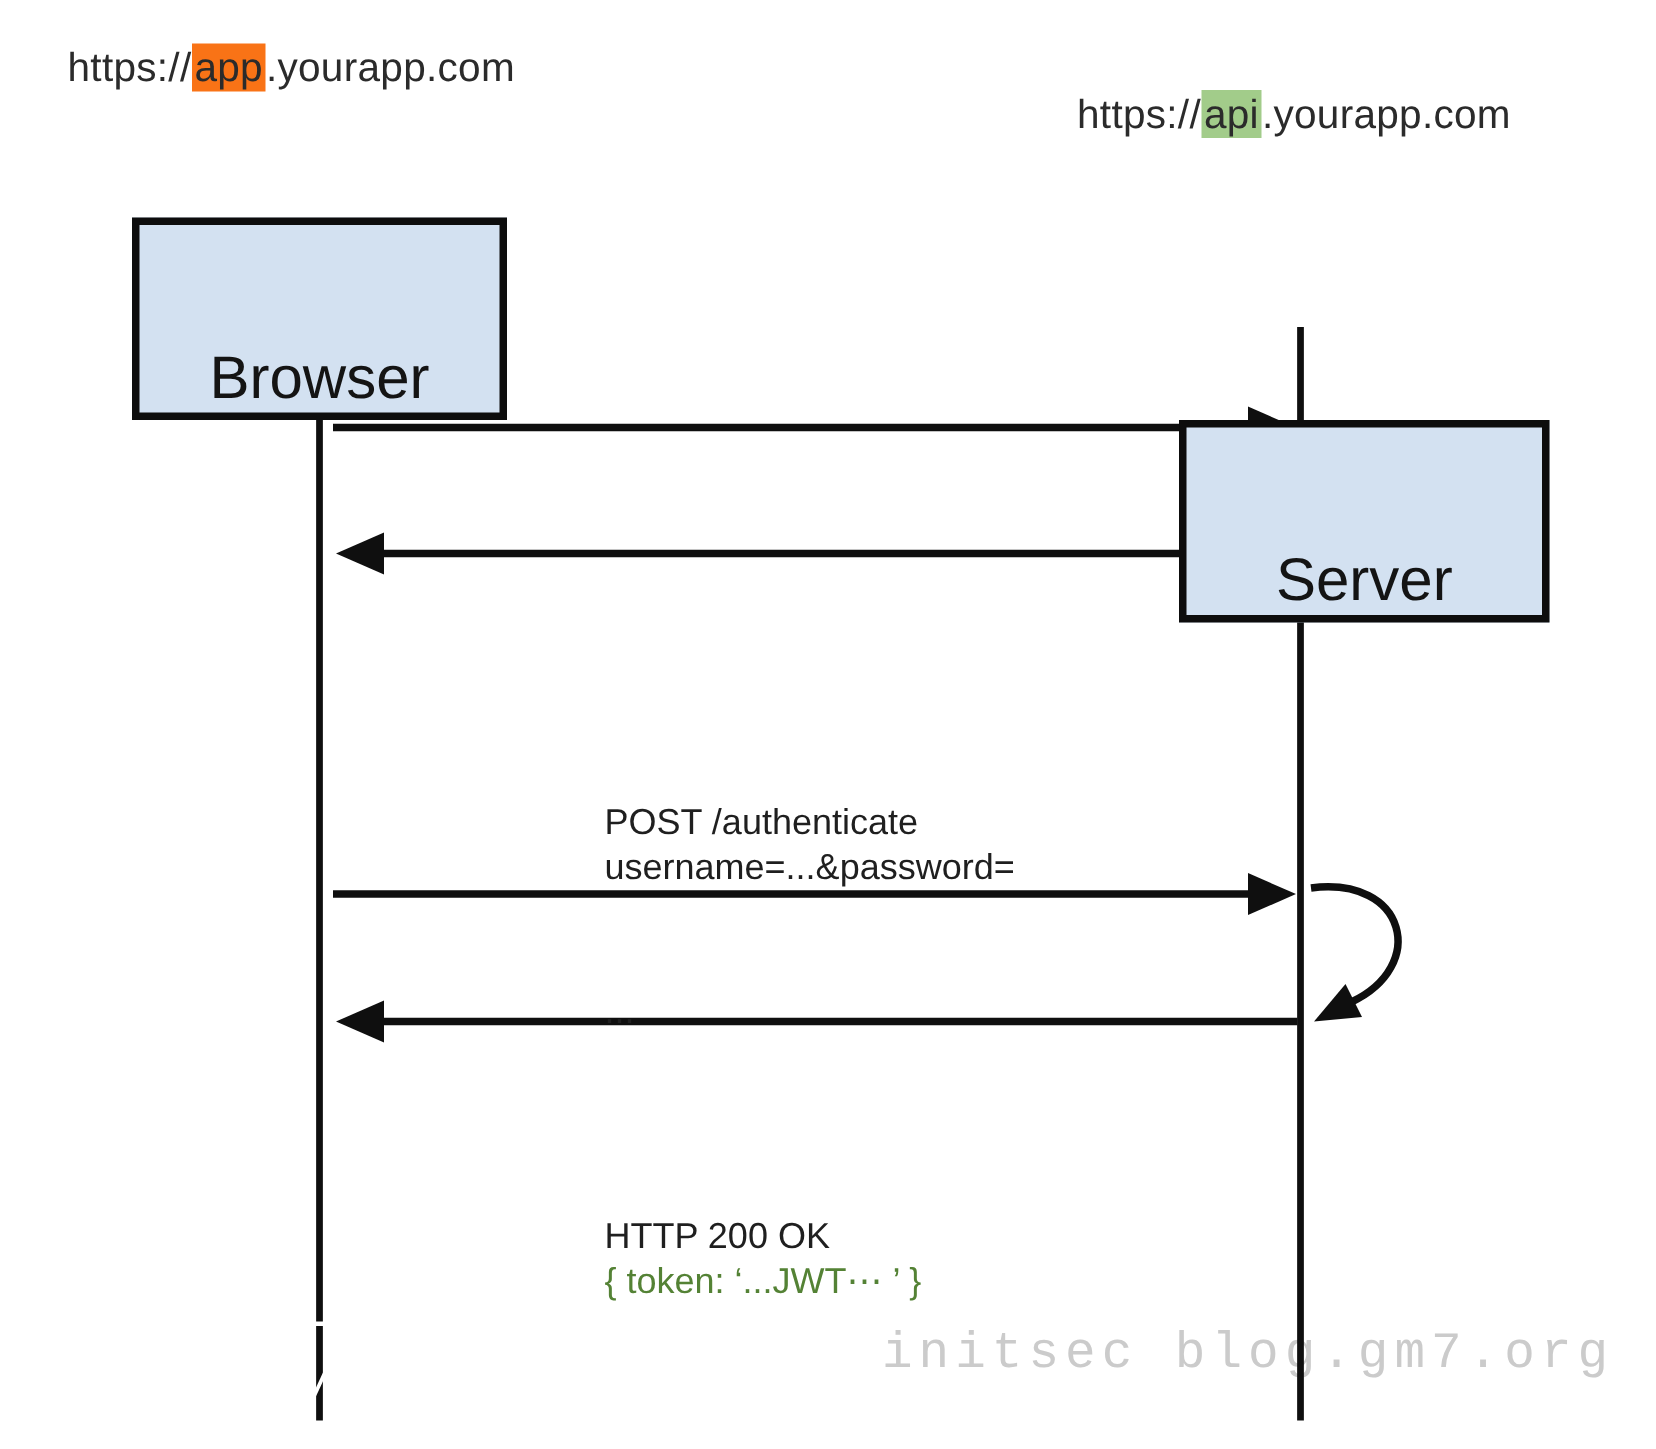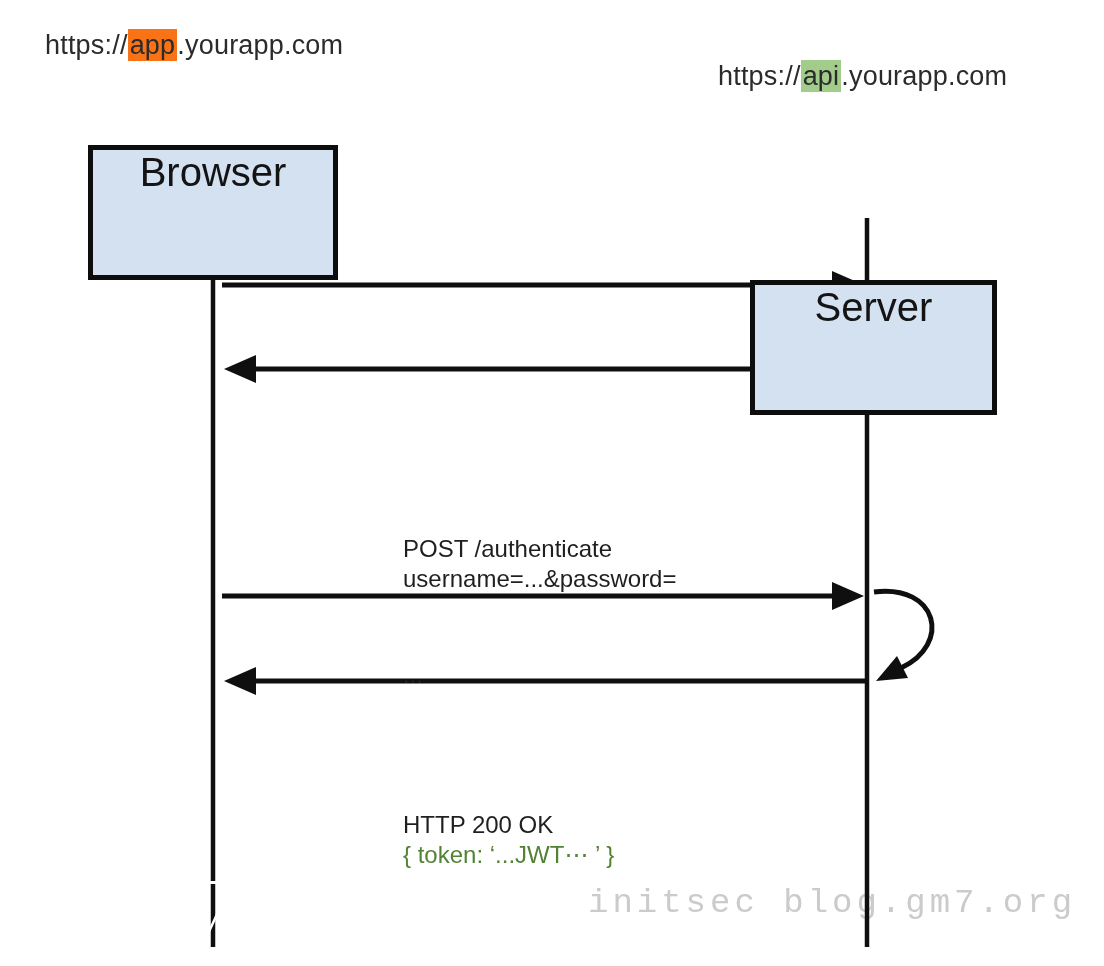--- a/index.html
+++ b/index.html
@@ -14,25 +14,25 @@
     white-space:nowrap; letter-spacing:0.2px;
   }
   .url-left  { left:45px; }
   .url-right { left:718px; }
   .hl-blue  { background:#f97316; padding:1px 2px; }
   .hl-green { background:#a2cc8a; padding:1px 2px;text-align:center; }
   .actor-box {
     position:absolute; top:83px; height:135px;
     background:#d3e1f1; border:5px solid #0d0d0d;
     box-sizing:border-box;
-    display:flex; align-items:flex-start; justify-content:center;
+    display:flex; align-items:flex-end; justify-content:center;
     font-size:40px; color:#141414;
   }
   .box-browser { left:88px;  width:250px; }
-  .box-server  { left:750px; width:247px; }
+  .box-server  { left:786px; width:247px; }
   .msg {
     position:absolute; left:403px; font-size:24px; line-height:30px;
     color:#1f1f1f; white-space:nowrap;
   }
   .msg .green { color:#548235; }
   .msg-1 { top:202px; }
   .msg-1-overflow { top:268px; }
   .msg-2 { top:388px; }
   .watermark {
     position:absolute; left:588px; top:884px;

